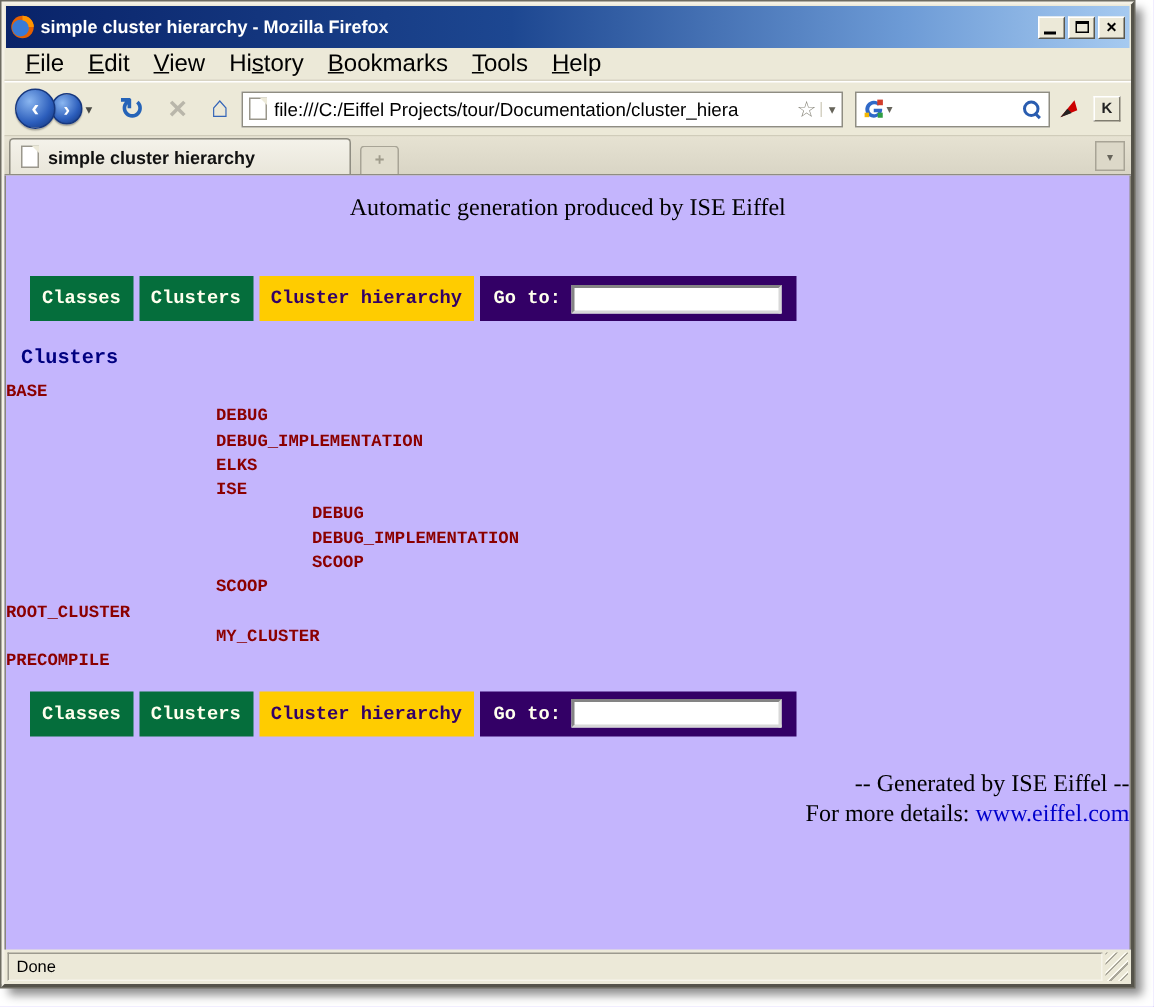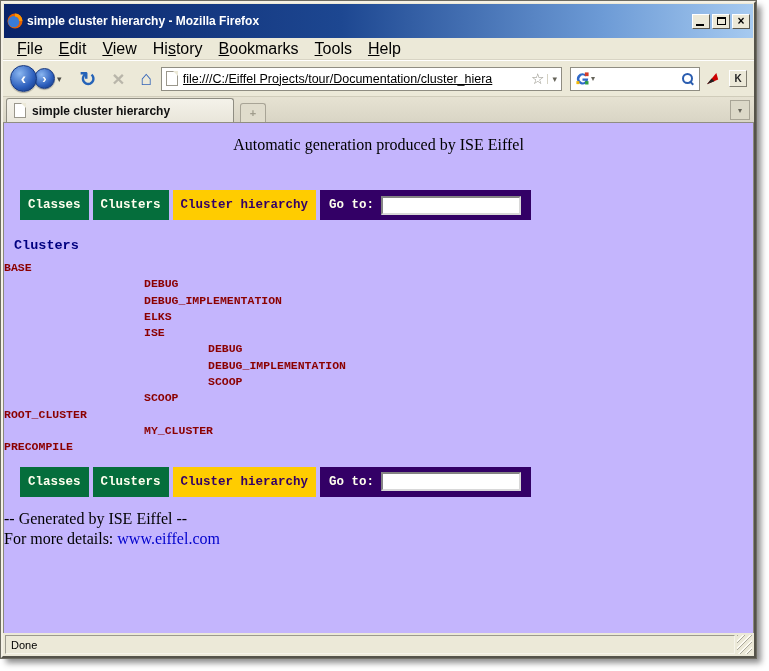--- a/index.html
+++ b/index.html
@@ -9,21 +9,21 @@
 
   
   .window { position:absolute; top:1px; left:1px; width:755px; height:657px;
             background:#ece9d8;
             border:2px solid; border-color:#f4f1e6 #55534a #55534a #f4f1e6;
             outline:1px solid #6e6c62;
             box-shadow:5px 5px 6px rgba(0,0,0,.45);
             display:flex; flex-direction:column; }
 
   
-  .titlebar { height:34px; margin:1px 1px 0 1px; padding:0 3px;
+  .titlebar { height:28px; margin:1px 1px 0 1px; padding:0 3px;
               background:linear-gradient(to right,#092369 0%,#1d4791 45%,#6d9bd6 80%,#a6caf0 100%);
               display:flex; align-items:center; }
   .ff-logo { width:16px; height:16px; margin-right:4px; flex:0 0 auto; }
   .title-text { color:#fff; font-weight:bold; font-size:12px; flex:1;
                 white-space:nowrap; overflow:hidden; }
   .winbtn { width:18px; height:15px; margin-left:2px; background:#ece9d8;
             border:1px solid; border-color:#fff #5a584e #5a584e #fff;
             display:flex; align-items:center; justify-content:center;
             font:bold 11px "Liberation Sans",sans-serif; color:#000; position:relative; }
   .glyph-min { position:absolute; left:3px; bottom:2px; width:8px; height:2px; background:#000; }
@@ -54,21 +54,21 @@
 
   .urlbar { flex:1; height:24px; background:#fff; border:1px solid #8f8d82;
             display:flex; align-items:center; padding:0 4px; margin-right:8px; }
   .page-ico { width:12px; height:15px; background:#fff; border:1px solid #9a978c;
               position:relative; flex:0 0 auto; }
   .page-ico::after { content:""; position:absolute; top:-1px; right:-1px;
               border-style:solid; border-width:0 5px 5px 0;
               border-color:transparent #ece9d8 transparent transparent; }
   .url-input { flex:1; border:none; outline:none; font-size:12.5px; margin-left:5px;
                font-family:"Liberation Sans",sans-serif; color:#000; background:transparent;
-               white-space:nowrap;text-decoration:underline; }
+               white-space:nowrap; }
   .star-ico { font-size:15px; color:#8f8d82; margin:0 3px; }
   .url-caret { font-size:9px; color:#66645a; padding-left:4px; border-left:1px solid #d5d2c4; }
 
   .searchbox { width:130px; height:24px; background:#fff; border:1px solid #8f8d82;
                display:flex; align-items:center; padding:0 4px; }
   .g-ico { width:15px; height:15px; flex:0 0 auto; }
   .search-caret { font-size:8px; color:#66645a; margin:0 3px 0 1px; }
   .search-input { flex:1; width:40px; border:none; outline:none; font-size:12px; background:transparent; }
   .mag-ico { width:11px; height:11px; position:relative; flex:0 0 auto; margin-right:2px; }
   .mag-ico::before { content:""; position:absolute; top:0; left:0; width:7px; height:7px;
@@ -119,21 +119,21 @@
 
   .clusters-heading { margin:18px 0 0 10px; font:bold 13.5px "Liberation Mono", monospace;
                       color:#000080; }
   .tree { margin-top:7px; }
   .tree-row { font:bold 11.5px "Liberation Mono", monospace; color:#8b0000;
               line-height:16.3px; white-space:pre; }
   .lvl1 { }
   .lvl2 { padding-left:140px; }
   .lvl3 { padding-left:204px; }
 
-  .footer { margin-top:12px; text-align:left; font-size:16px; color:#000; line-height:20px; }
+  .footer { margin-top:22px; text-align:right; font-size:16px; color:#000; line-height:20px; }
   .footer a { color:#0000cc; text-decoration:none; cursor:pointer; }
 
   
   .statusbar { height:23px; display:flex; align-items:stretch; padding:2px 2px 2px 2px; gap:2px; }
   .status-field { flex:1; border:1px solid; border-color:#9c9a8e #f6f4ea #f6f4ea #9c9a8e;
                   display:flex; align-items:center; padding-left:5px; font-size:11px; color:#000; }
   .resize-grip { width:15px;
         background:repeating-linear-gradient(-45deg, transparent 0 3px, #aaa79a 3px 4px, #fdfbf2 4px 5px); }
 </style>
 </head>

